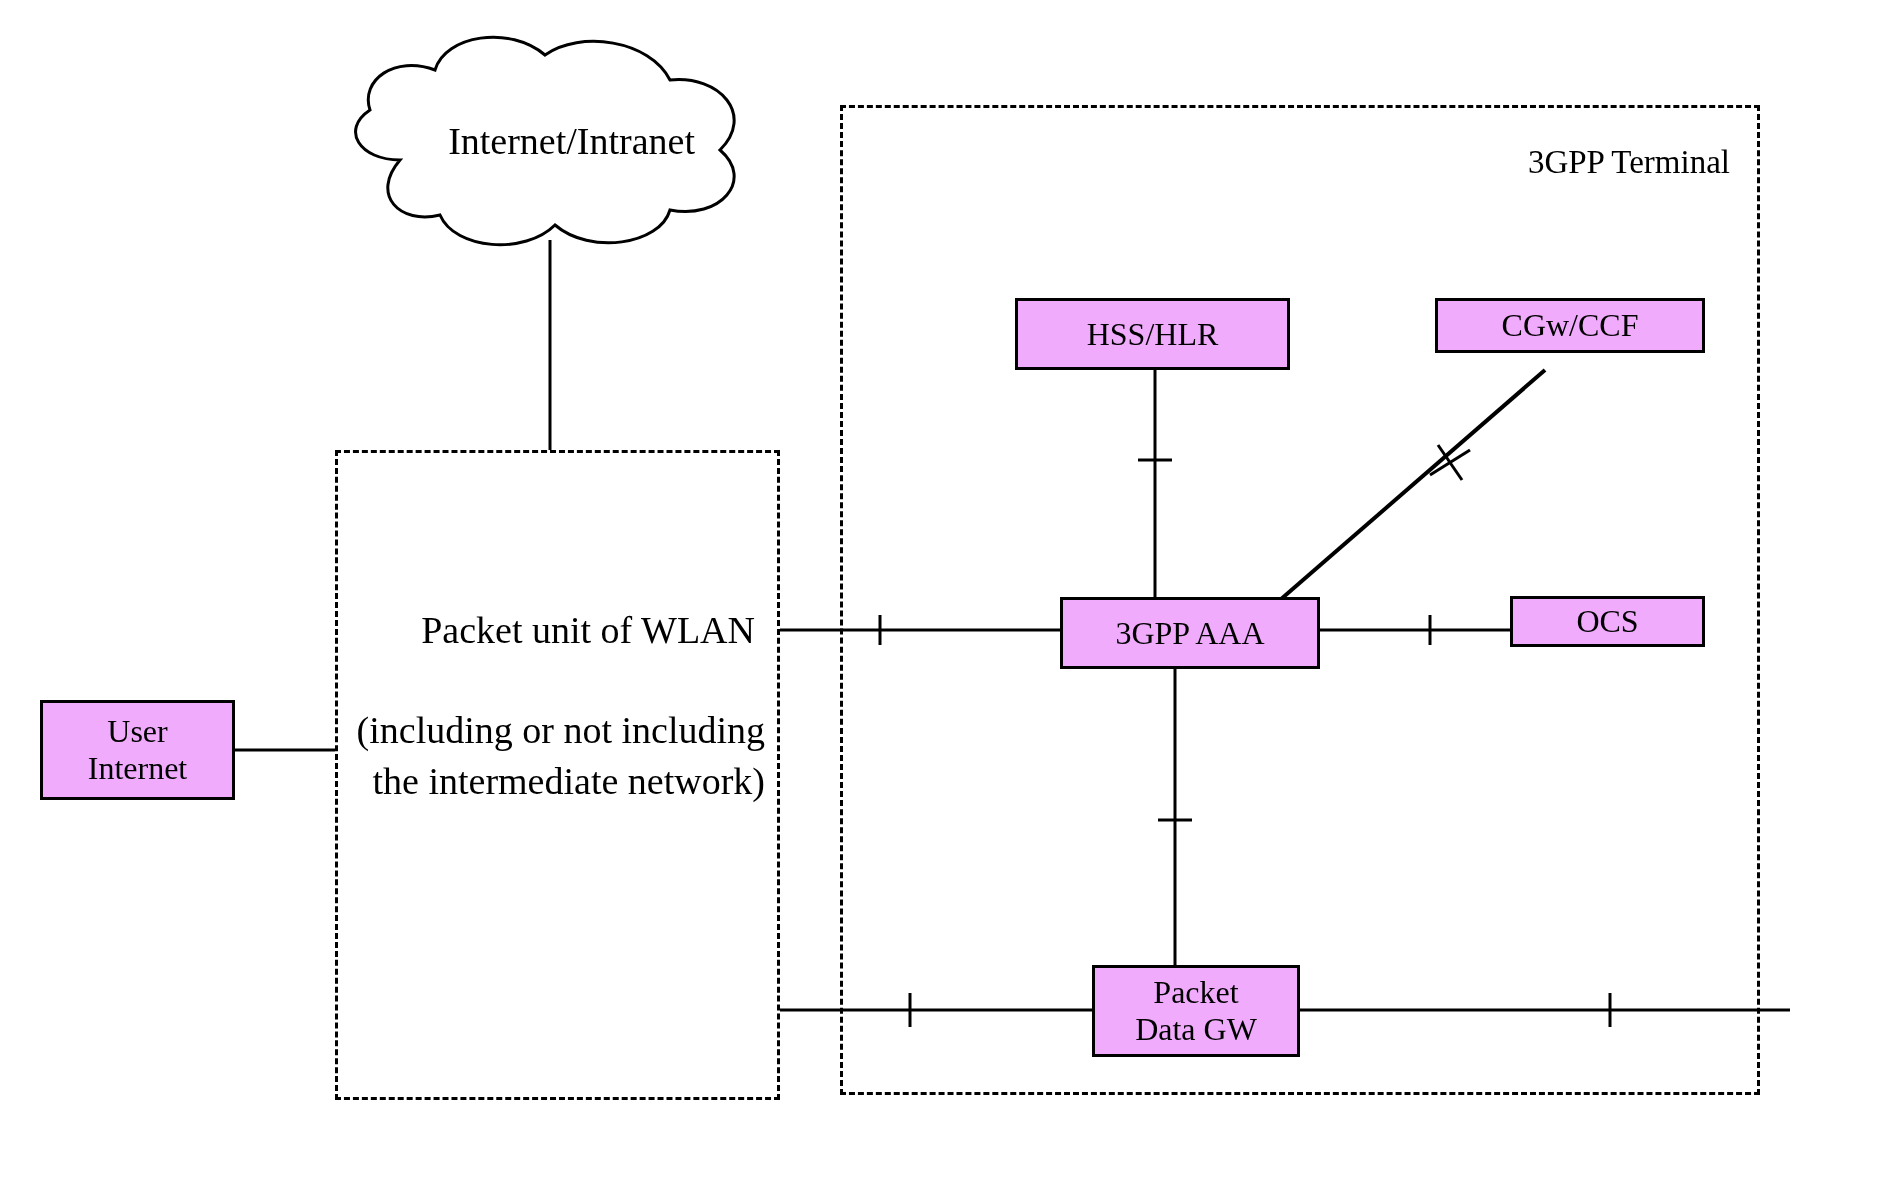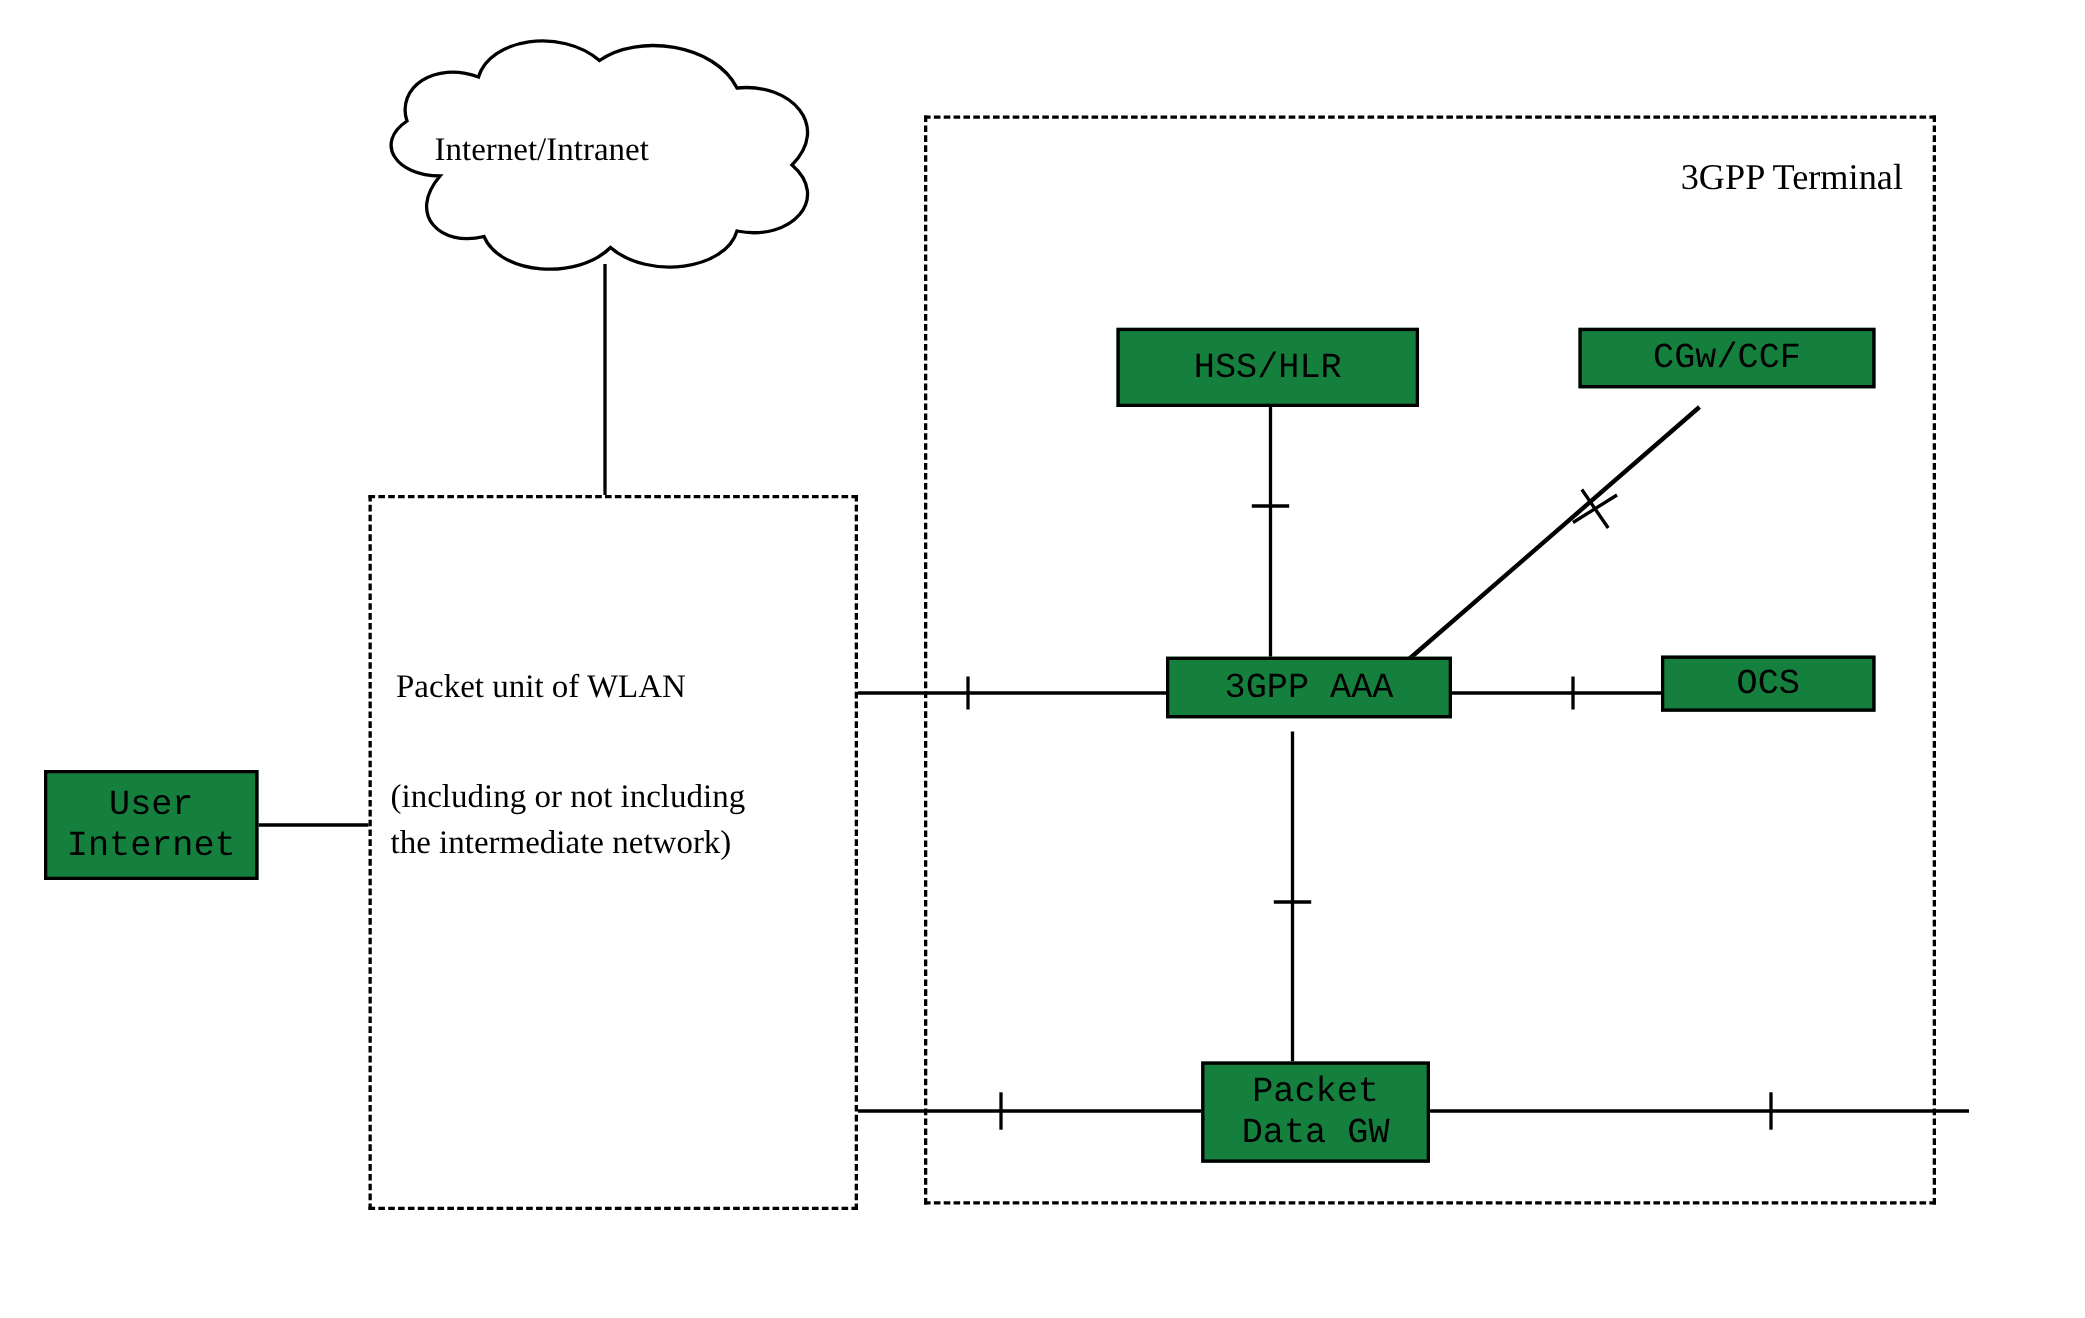--- a/index.html
+++ b/index.html
@@ -7,39 +7,38 @@
       padding: 0;
       background: white;
       font-family: 'Times New Roman', serif;
       width: 1895px;
       height: 1198px;
       position: relative;
     }
     .node-box {
       position: absolute;
       border: 3px solid black;
-      background: #15803d;
+      background: #f0abfc;
       display: flex;
       align-items: center;
       justify-content: center;
       text-align: center;
       font-size: 32px;
       box-sizing: border-box;
-      font-family: Liberation Mono, monospace;
     }
     .dashed-box {
       position: absolute;
       border: 3px dashed black;
       background: transparent;
       box-sizing: border-box;
     }
     .text-label {
       position: absolute;
-      font-size: 30px;
-      text-align: left;
+      font-size: 38px;
+      text-align: right;
       line-height: 1.35;
       background: transparent;
     }
     svg {
       position: absolute;
       top: 0;
       left: 0;
       pointer-events: none;
     }
   </style>
@@ -109,21 +108,21 @@
 <div class="text-label" style="left:1450px; top:140px; width:280px; text-align:right; font-size:33px;">3GPP Terminal</div>
 
 <div class="node-box" style="left:1015px; top:298px; width:275px; height:72px;">
   <span>HSS/HLR</span>
 </div>
 
 <div class="node-box" style="left:1435px; top:298px; width:270px; height:55px;">
   <span>CGw/CCF</span>
 </div>
 
-<div class="node-box" style="left:1060px; top:597px; width:260px; height:56px;">
+<div class="node-box" style="left:1060px; top:597px; width:260px; height:72px;">
   <span>3GPP AAA</span>
 </div>
 
 <div class="node-box" style="left:1510px; top:596px; width:195px; height:51px;">
   <span>OCS</span>
 </div>
 
 <div class="node-box" style="left:1092px; top:965px; width:208px; height:92px;">
   <span style="white-space:pre-line;">Packet
 Data GW</span>

